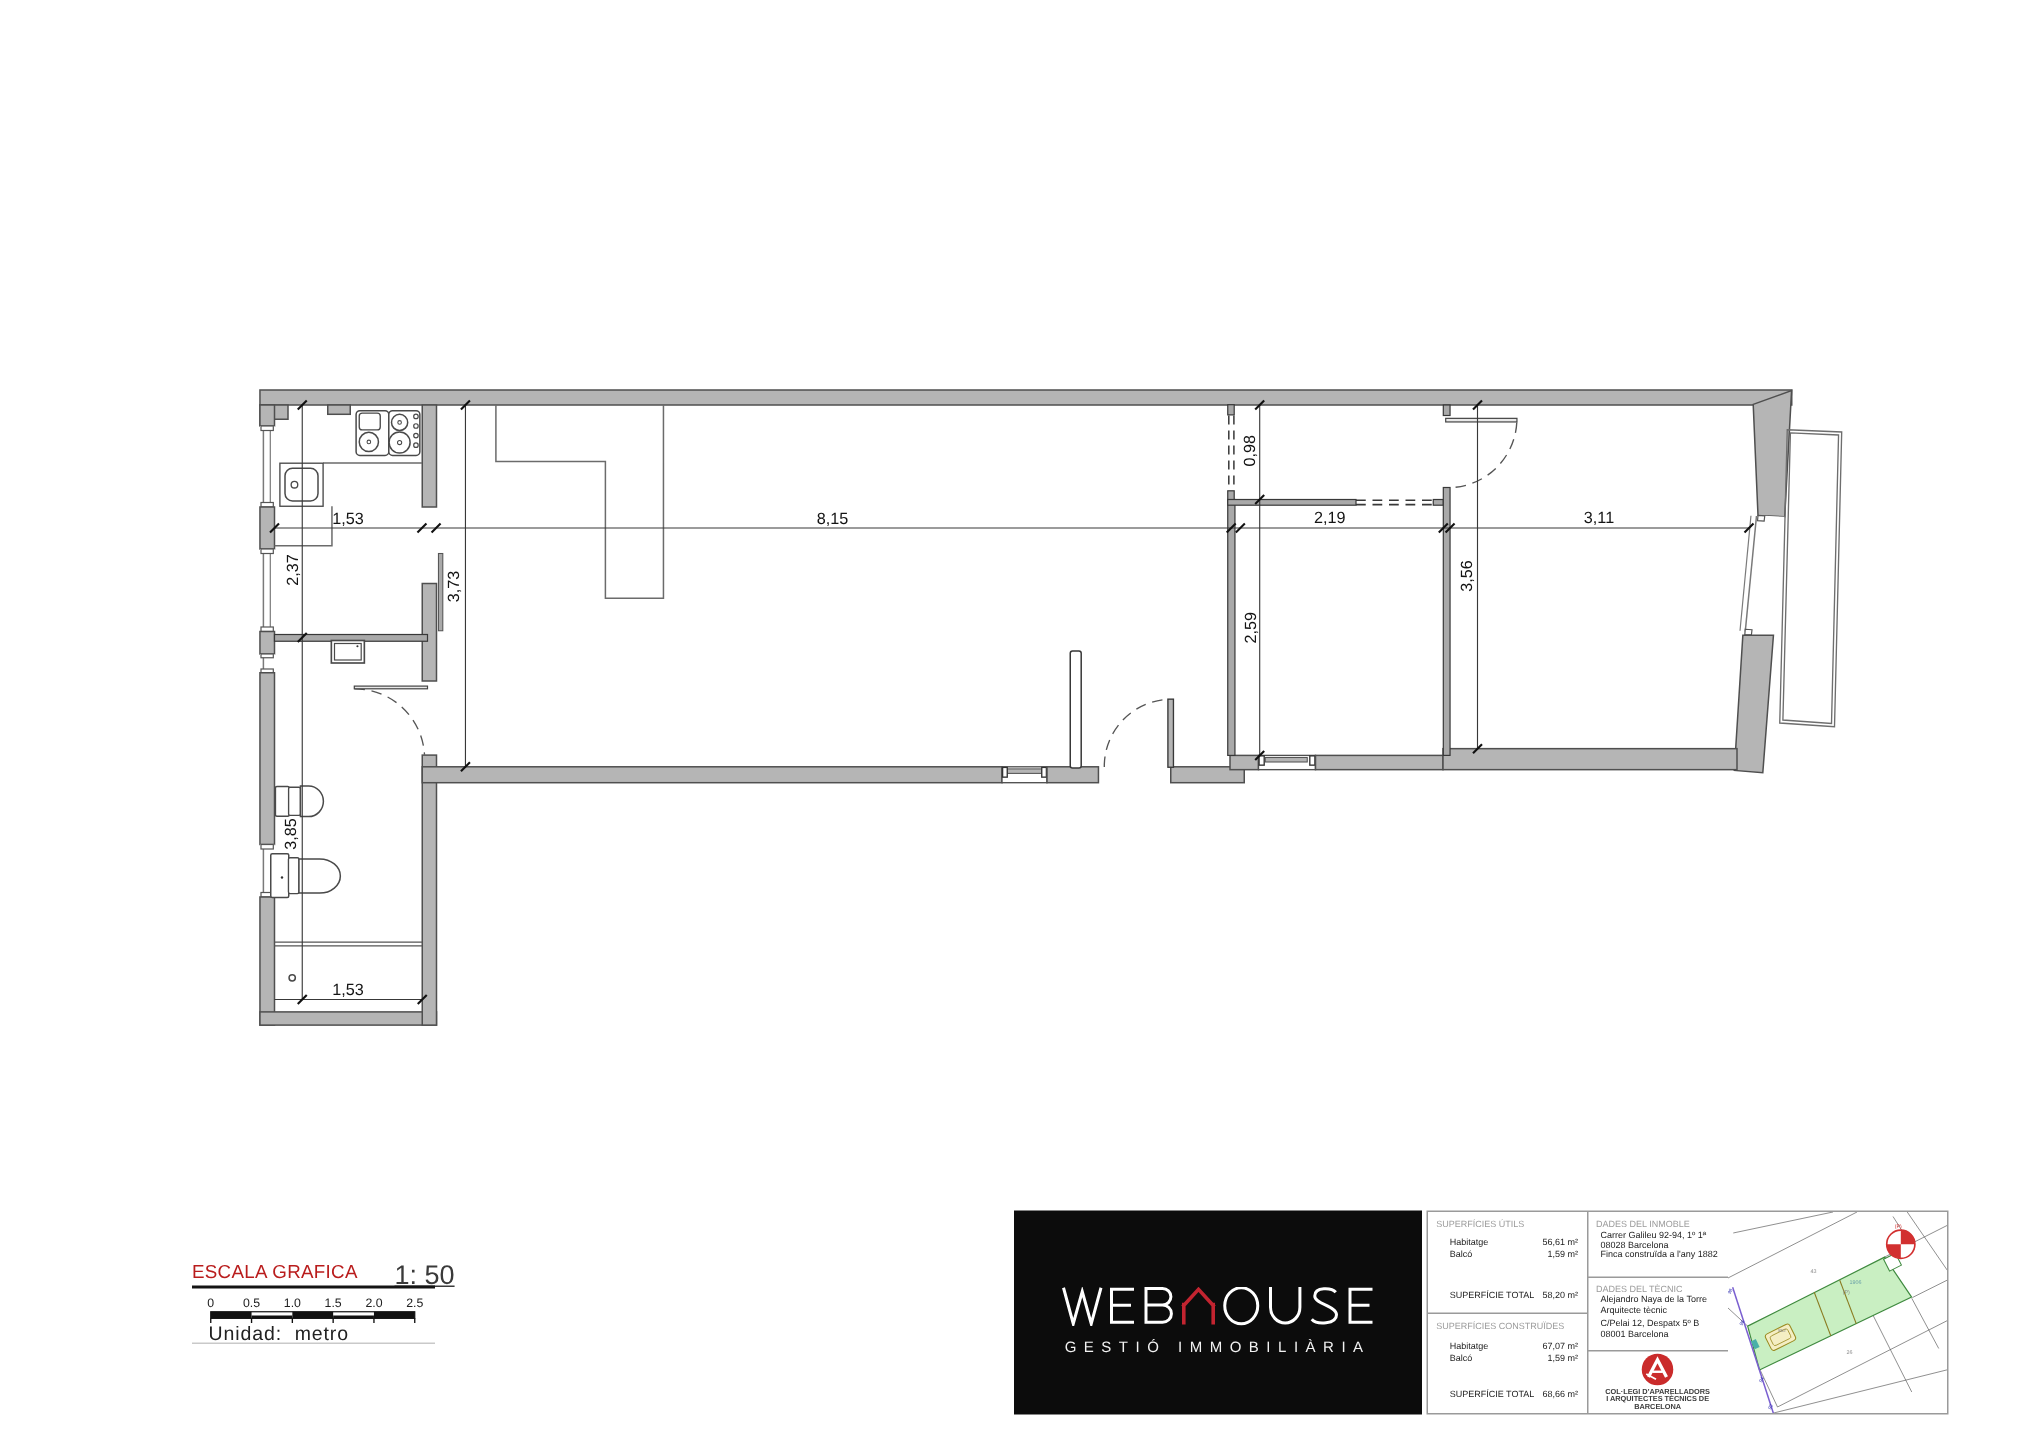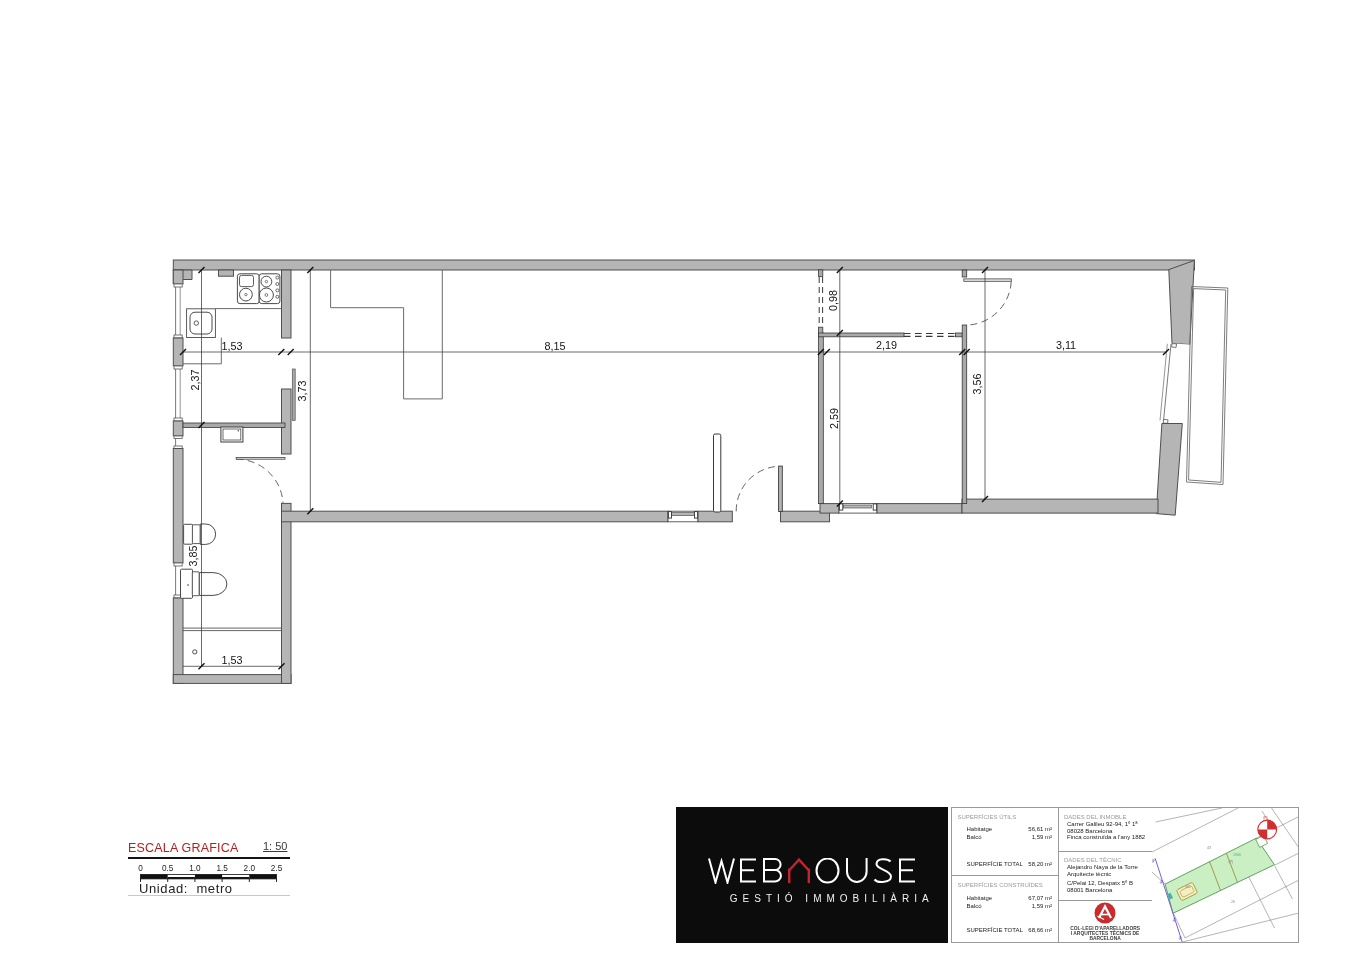--- a/index.html
+++ b/index.html
@@ -261,21 +261,21 @@
 <text x="194.3" y="556" transform="rotate(-90 194.3 556)" dominant-baseline="middle">3,85</text>
 
 <text x="232" y="663.5">1,53</text>
 </g>
 </svg>
 
 <div style="position:absolute;left:128px;top:838px;width:164px;">
 
 <div style="position:absolute;left:0;top:2.5px;font-size:12.5px;letter-spacing:0.2px;color:#b91c1c;white-space:nowrap;">ESCALA GRAFICA</div>
 
-<div style="position:absolute;left:135px;top:2px;font-size:11px;color:#3a3a3a;white-space:nowrap;text-decoration:underline;">1: 50</div>
+<div style="position:absolute;left:135px;top:2px;font-size:18px;color:#3a3a3a;white-space:nowrap;text-decoration:underline;">1: 50</div>
 
 <div style="position:absolute;left:0;top:19px;width:162px;height:1.6px;background:#141414;"></div>
 
 <svg style="position:absolute;left:8px;top:25px;" width="150" height="22" viewBox="0 0 150 22">
 <g font-size="8.2px" fill="#222" font-family="Liberation Sans, sans-serif" text-anchor="middle">
 <text x="4.5" y="8">0</text>
           <text x="31.7" y="8">0.5</text>
           <text x="58.9" y="8">1.0</text>
 <text x="86.1" y="8">1.5</text>
           <text x="113.3" y="8">2.0</text>
@@ -314,21 +314,21 @@
 </g>
 <path d="M81.2,25 V10.5 M100.8,25 V10.5 M80.4,13.2 L91,1.6 L101.6,13.2" fill="none" stroke="#c32430" stroke-width="2.4"></path>
 <g fill="none" stroke="#fff" stroke-width="2">
 <ellipse cx="119.5" cy="12.5" rx="11" ry="12"></ellipse>
 <path d="M139,0 V13.5 A9.8,10.5 0 0 0 158.6,13.5 V0"></path>
 <path d="M182.5,3.5 C180,0.5 168.5,-0.5 168.5,6 C168.5,11.5 183,12.5 183,18.5 C183,24.8 170,25.5 166.5,21.5"></path>
 <path d="M207,1.5 H192 V23.5 H207 M192,12.2 H205"></path>
 </g>
 </svg>
 
-<div style="position:absolute;left:0;top:86px;width:271.5px;text-align:center;color:#f2f2f2;font-size:10px;letter-spacing:5px;padding-left:20px;">GESTIÓ IMMOBILIÀRIA</div>
+<div style="position:absolute;left:0;top:86px;width:271.5px;text-align:center;color:#f2f2f2;font-size:10px;letter-spacing:5px;">GESTIÓ IMMOBILIÀRIA</div>
 
 <div style="position:absolute;left:274.5px;top:0;width:348.1px;height:136.6px;border:1px solid #9a9a9a;box-sizing:border-box;background:#fff;">
 
 <div style="position:absolute;left:0;top:0;width:106.5px;height:134.6px;border-right:1px solid #9a9a9a;">
 <div class="hdr" style="position:absolute;left:6px;top:6px;">SUPERFÍCIES ÚTILS</div>
 <div class="cell" style="left:15px;top:18.5px;">Habitatge</div>
           <div class="cell" style="right:6px;top:18.5px;">56,61 m²</div>
 <div class="cell" style="left:15px;top:26px;">Balcó</div>
           <div class="cell" style="right:6px;top:26px;">1,59 m²</div>
 <div class="cell" style="left:15px;top:53.5px;">SUPERFÍCIE TOTAL</div>

